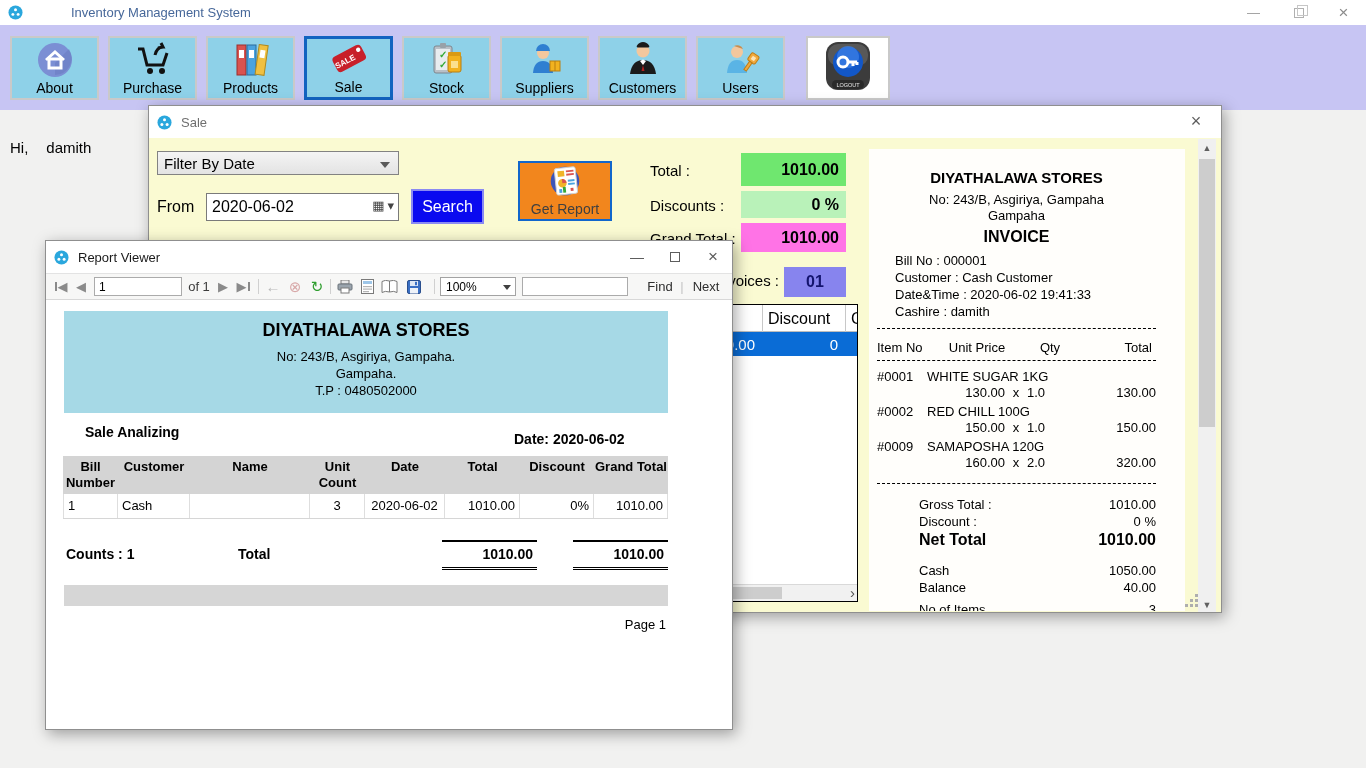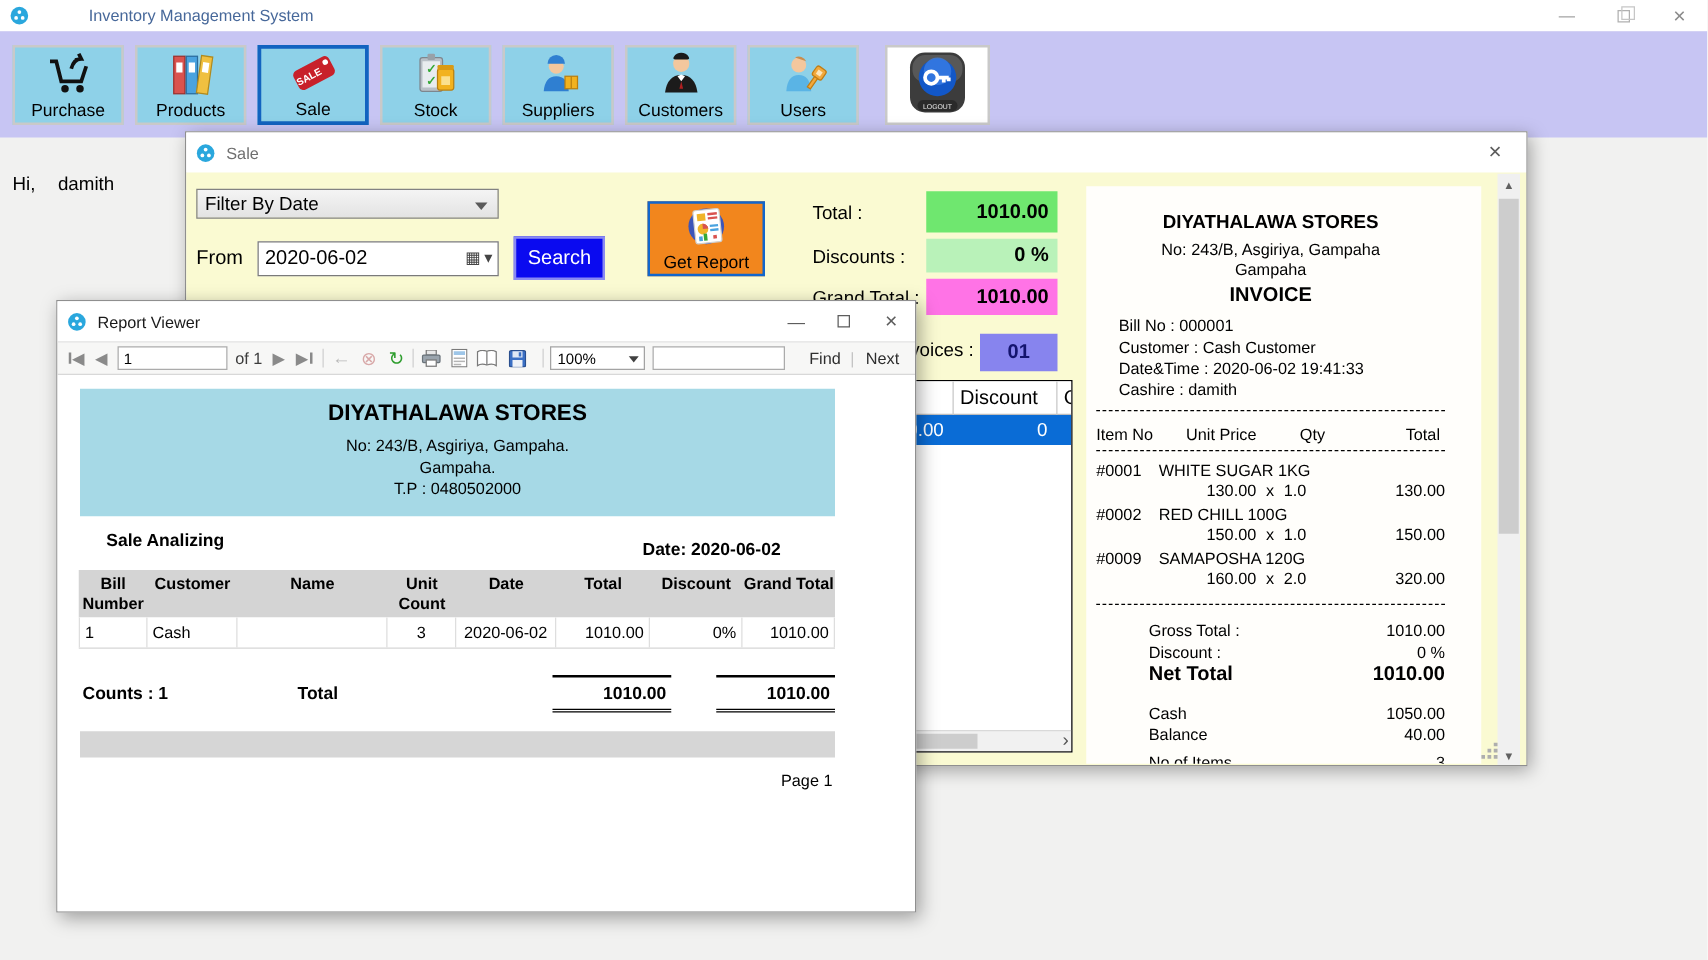--- a/index.html
+++ b/index.html
@@ -37,21 +37,21 @@
   .sale-win { left:148px; top:105px; width:1074px; height:508px; z-index:10; }
   .sale-body { position:absolute; left:0; top:32px; right:0; bottom:0; background:#fafad2; overflow:hidden; }
 
   .combo { left:8px; top:13px; width:242px; height:24px; background:linear-gradient(#f4f4f4,#e3e3e3); border:1px solid #828282; display:flex; align-items:center; font-size:15px; padding-left:6px; }
   .combo-caret { position:absolute; right:8px; top:10px; width:0; height:0; border-left:5px solid transparent; border-right:5px solid transparent; border-top:6px solid #5a5a5a; }
   .from-label { left:8px; top:60px; font-size:16px; }
   .date-box { left:57px; top:55px; width:193px; height:28px; background:#fff; border:1px solid #7a7a7a; display:flex; align-items:center; font-size:16px; padding-left:5px; }
   .date-icons { position:absolute; right:4px; top:4px; display:flex; align-items:center; gap:3px; color:#444; font-size:13px; }
   .search-btn { left:262px; top:51px; width:73px; height:35px; background:#0a0af0; border:2px solid #8a8af2; color:#fff; font-size:16px; display:flex; align-items:center; justify-content:center; }
   .getreport-btn { left:369px; top:23px; width:94px; height:60px; background:#f2861d; border:2px solid #1166cc; display:flex; flex-direction:column; align-items:center; justify-content:flex-end; padding-bottom:2px; }
-  .getreport-label { color:#000000; font-size:14px; }
+  .getreport-label { color:#404040; font-size:14px; }
 
   .tot-label { left:501px; font-size:15px; color:#000; }
   .tot-box { left:592px; width:105px; display:flex; align-items:center; justify-content:flex-end; padding-right:7px; font-size:16px; font-weight:bold; }
   .inv-label { left:450px; top:134px; width:180px; text-align:right; font-size:15px; }
   .inv-box { left:635px; top:129px; width:62px; height:30px; background:#8784ee; color:#14146e; font-weight:bold; font-size:16px; display:flex; align-items:center; justify-content:center; }
 
   .sale-grid { left:480px; top:166px; width:229px; height:298px; background:#fff; border:1px solid #000; overflow:hidden; }
   .sg-header { position:absolute; left:0; top:0; right:0; height:27px; background:#fff; border-bottom:1px solid #bdbdbd; }
   .sg-cell { position:absolute; top:0; height:27px; font-size:16px; color:#000; display:flex; align-items:center; padding-left:5px; overflow:hidden; white-space:nowrap; border-left:1px solid #c8c8c8; }
   .sg-row { position:absolute; left:0; top:27px; right:0; height:24px; background:#0a6cd6; }
@@ -132,20 +132,31 @@
     <div class="win-controls">
       <span class="win-ctl">—</span>
       <span class="win-ctl">
           <span class="restore-box"></span>
         </span>
       <span class="win-ctl close-x">×</span>
     </div>
   </div>
 
   <div class="abs toolbar-band">
+    <div class="tool-btn">
+      <span class="ticon">
+        <svg width="38" height="38" viewBox="0 0 38 38">
+            <circle cx="19" cy="19" r="17" fill="#7b8fd4"></circle>
+            <path d="M19 34 a17 17 0 0 0 14-26 L19 22 Z" fill="#6a7dc2" opacity="0.6"></path>
+            <path d="M10 19 L19 11 L28 19" stroke="#fff" stroke-width="3" fill="none"></path>
+            <rect x="13" y="18" width="12" height="9" fill="none" stroke="#fff" stroke-width="3"></rect>
+          </svg>
+      </span>
+      <span class="tlabel">About</span>
+    </div>
     <div class="tool-btn">
       <span class="ticon">
         <svg width="40" height="38" viewBox="0 0 40 38">
             <path d="M5 8 h5 l4 16 h16 l4-12" stroke="#111" stroke-width="3" fill="none"></path>
             <circle cx="17" cy="30" r="3" fill="#111"></circle>
             <circle cx="29" cy="30" r="3" fill="#111"></circle>
             <path d="M22 14 q2-8 8-8 l-2-4 m2 4 l-5 1" stroke="#111" stroke-width="3" fill="none"></path>
           </svg>
       </span>
       <span class="tlabel">Purchase</span>

